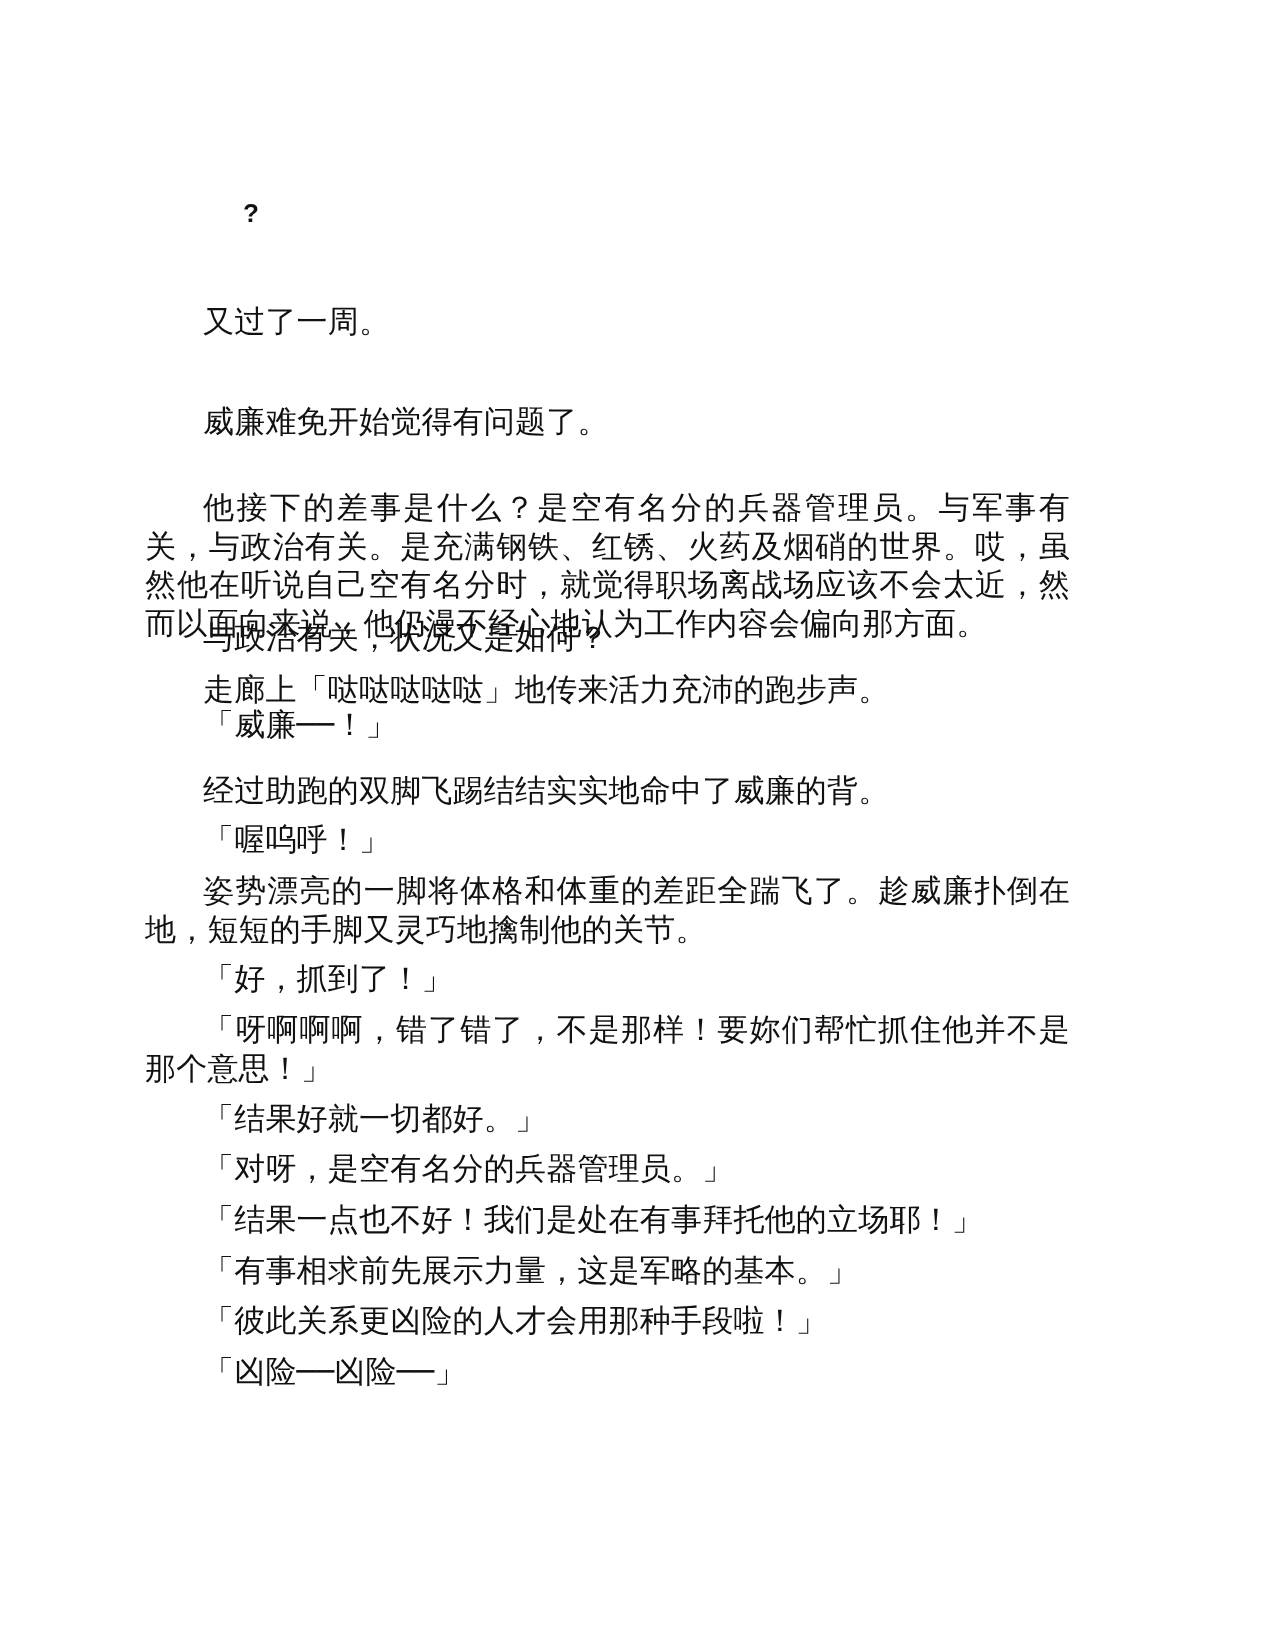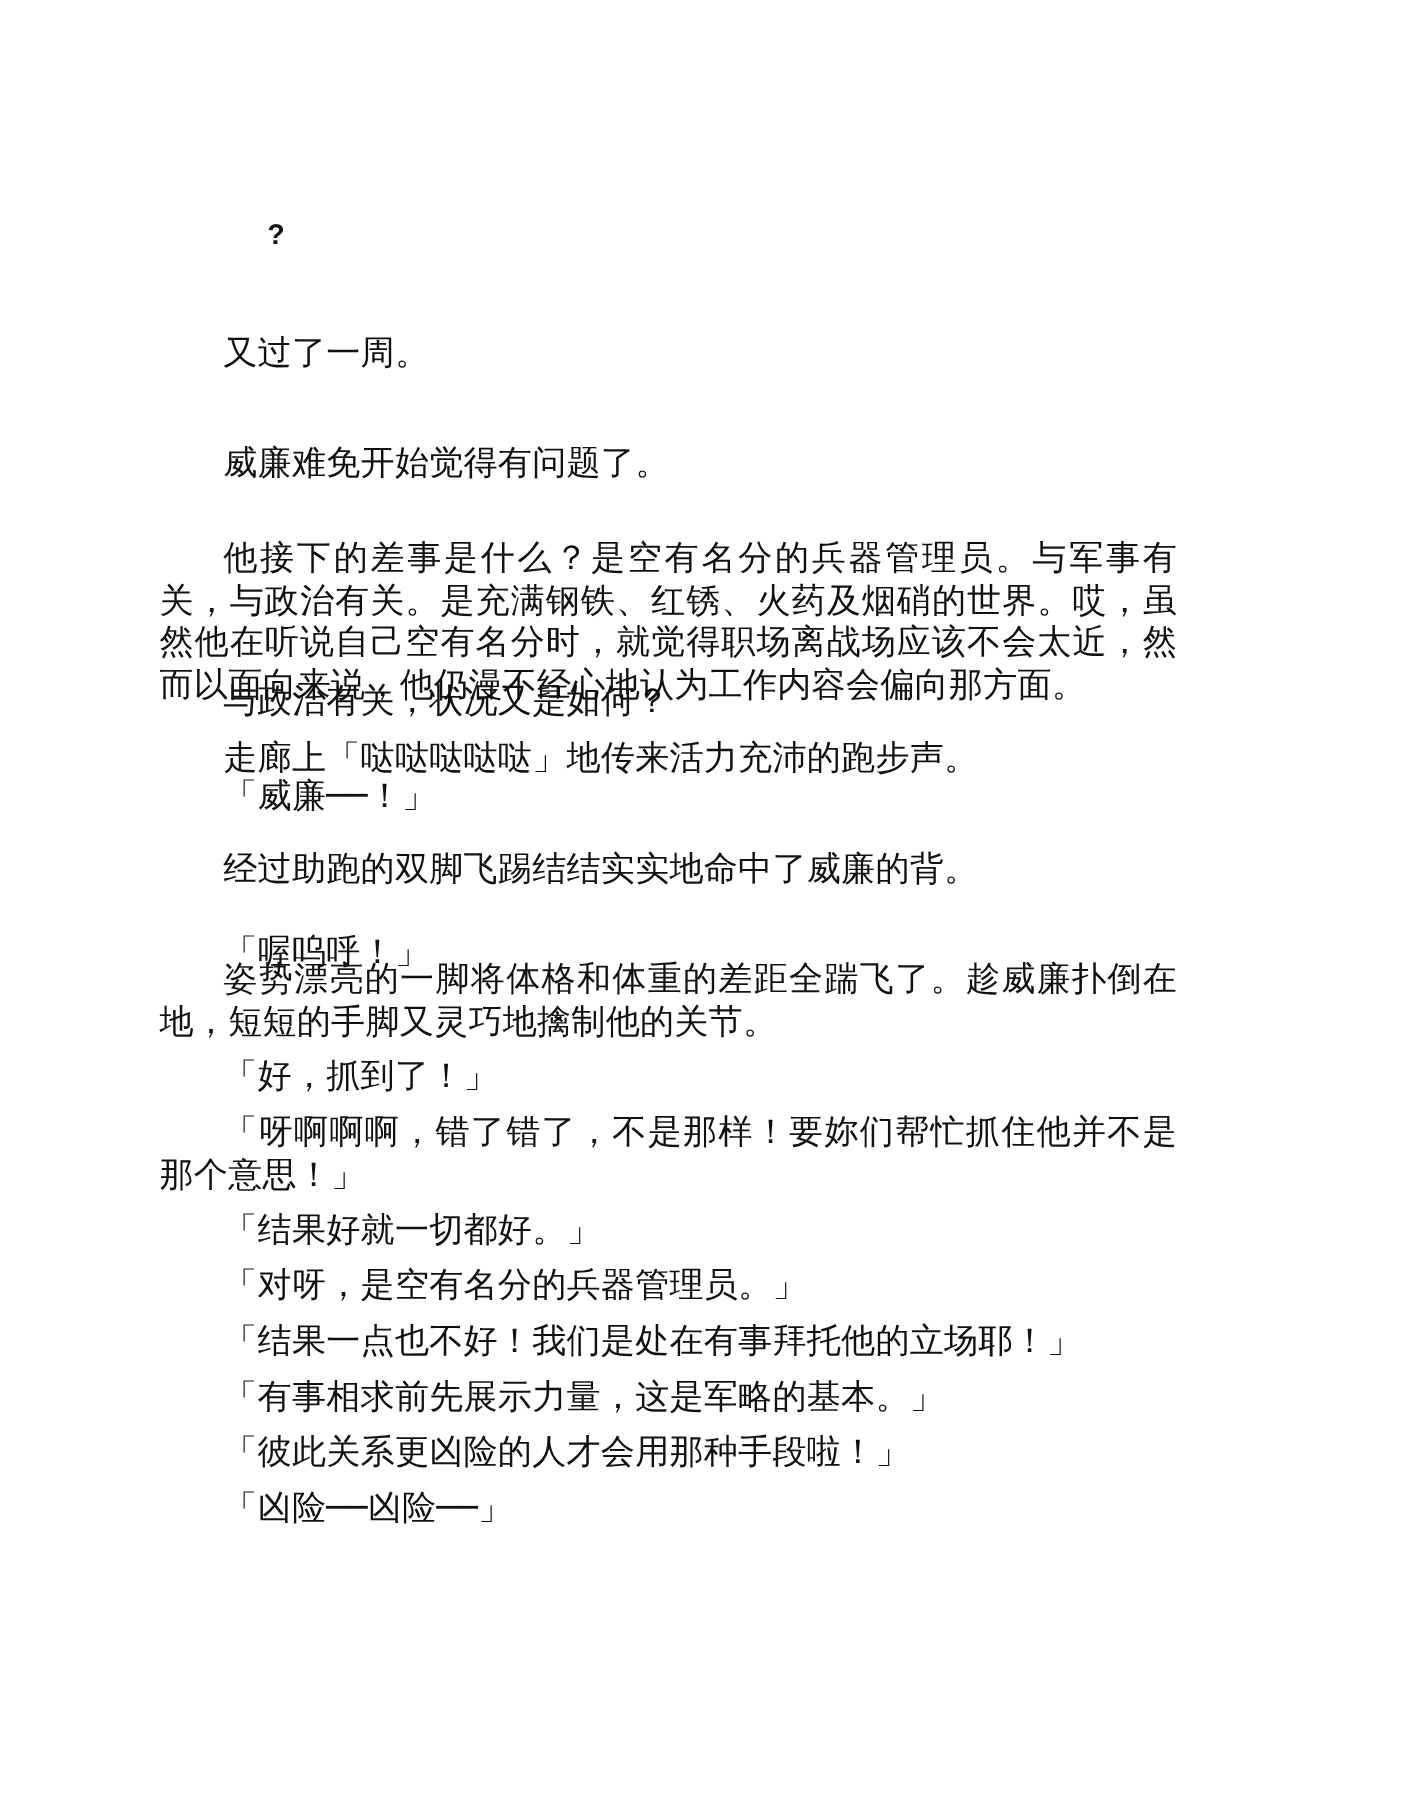--- a/index.html
+++ b/index.html
@@ -46,21 +46,21 @@
 <div>
   <div class="chapter-mark">?</div>
 
   <p class="para" style="top:302px;">又过了一周。</p>
   <p class="para" style="top:402px;">威廉难免开始觉得有问题了。</p>
   <p class="para" style="top:452px;margin-top:36px;">他接下的差事是什么？是空有名分的兵器管理员。与军事有关，与政治有关。是充满钢铁、红锈、火药及烟硝的世界。哎，虽然他在听说自己空有名分时，就觉得职场离战场应该不会太近，然而以面向来说，他仍漫不经心地认为工作内容会偏向那方面。</p>
   <p class="para" style="top:618px;">与政治有关，状况又是如何？</p>
   <p class="para" style="top:670px;">走廊上「哒哒哒哒哒」地传来活力充沛的跑步声。</p>
   <p class="para" style="top:705px;">「威廉──！」</p>
   <p class="para" style="top:771px;">经过助跑的双脚飞踢结结实实地命中了威廉的背。</p>
-  <p class="para" style="top:846px;font-family:Liberation Serif, serif;">「喔呜呼！」</p>
+  <p class="para" style="top:821px;font-family:Liberation Serif, serif;">「喔呜呼！」</p>
   <p class="para" style="top:871px;">姿势漂亮的一脚将体格和体重的差距全踹飞了。趁威廉扑倒在地，短短的手脚又灵巧地擒制他的关节。</p>
   <p class="para" style="top:959px;">「好，抓到了！」</p>
   <p class="para" style="top:1010px;">「呀啊啊啊，错了错了，不是那样！要妳们帮忙抓住他并不是那个意思！」</p>
   <p class="para" style="top:1099px;">「结果好就一切都好。」</p>
   <p class="para" style="top:1149px;">「对呀，是空有名分的兵器管理员。」</p>
   <p class="para" style="top:1200px;">「结果一点也不好！我们是处在有事拜托他的立场耶！」</p>
   <p class="para" style="top:1251px;">「有事相求前先展示力量，这是军略的基本。」</p>
   <p class="para" style="top:1301px;">「彼此关系更凶险的人才会用那种手段啦！」</p>
   <p class="para" style="top:1352px;">「凶险──凶险──」</p>
 </div>

